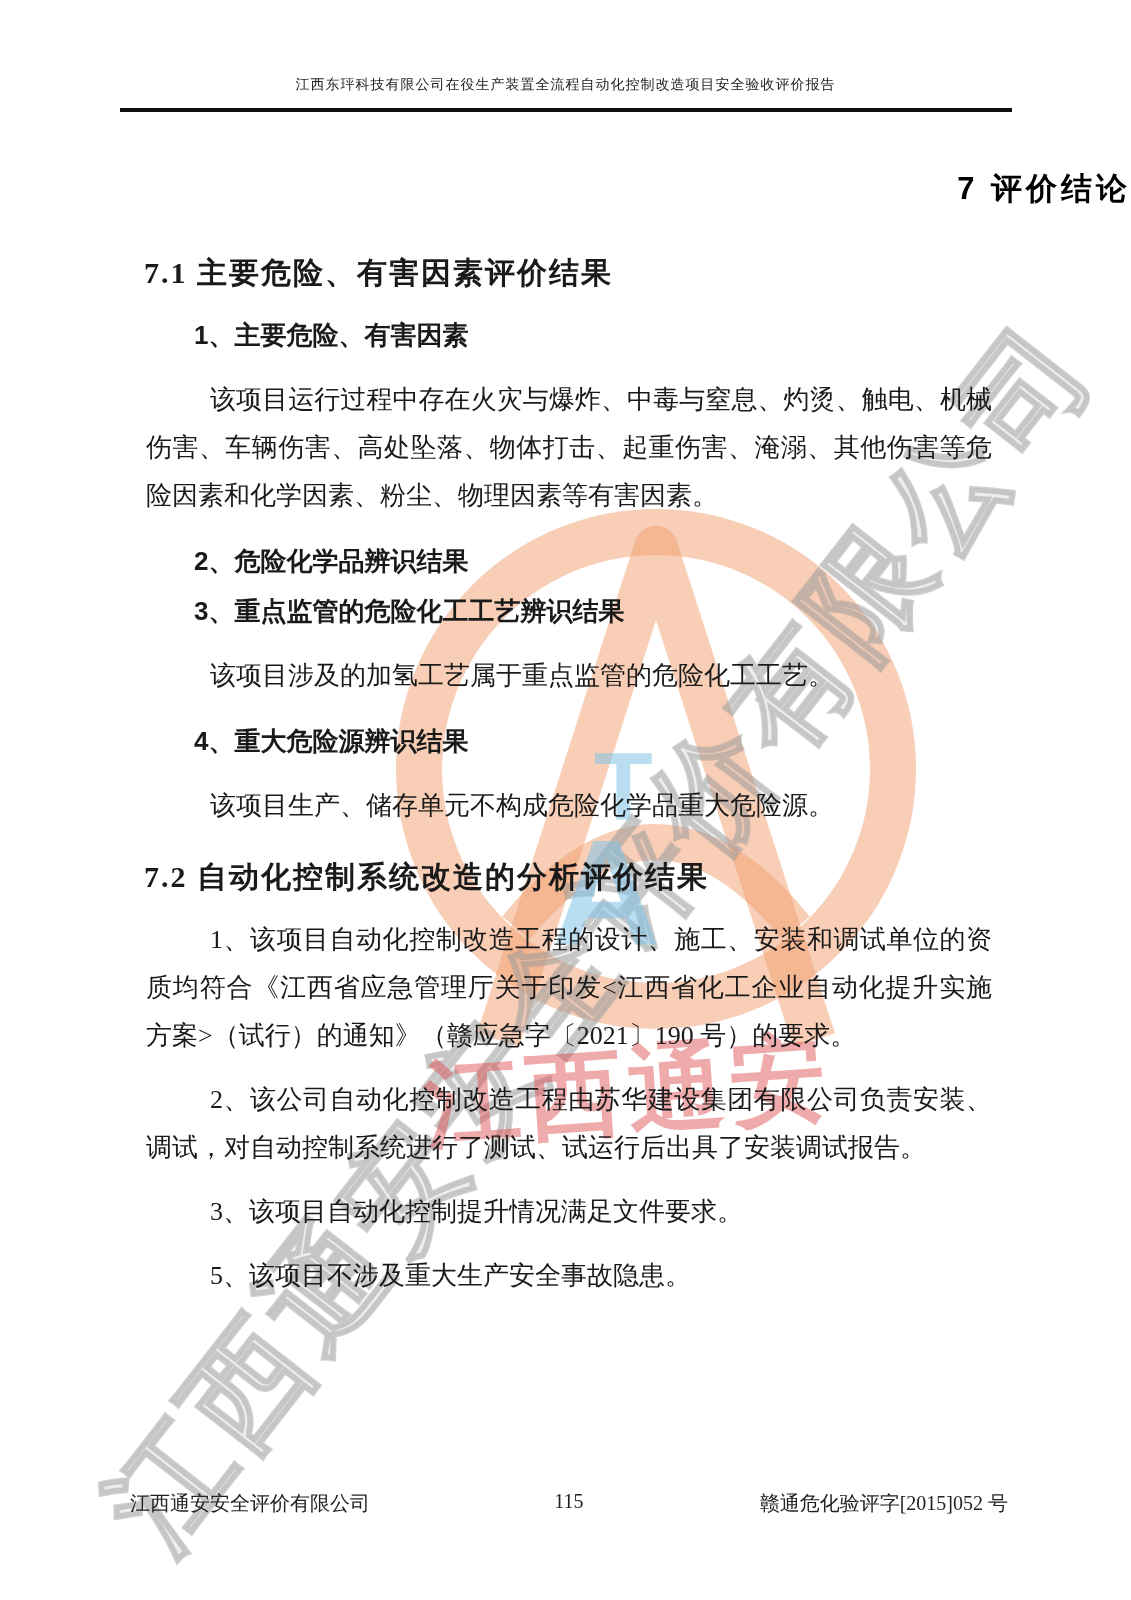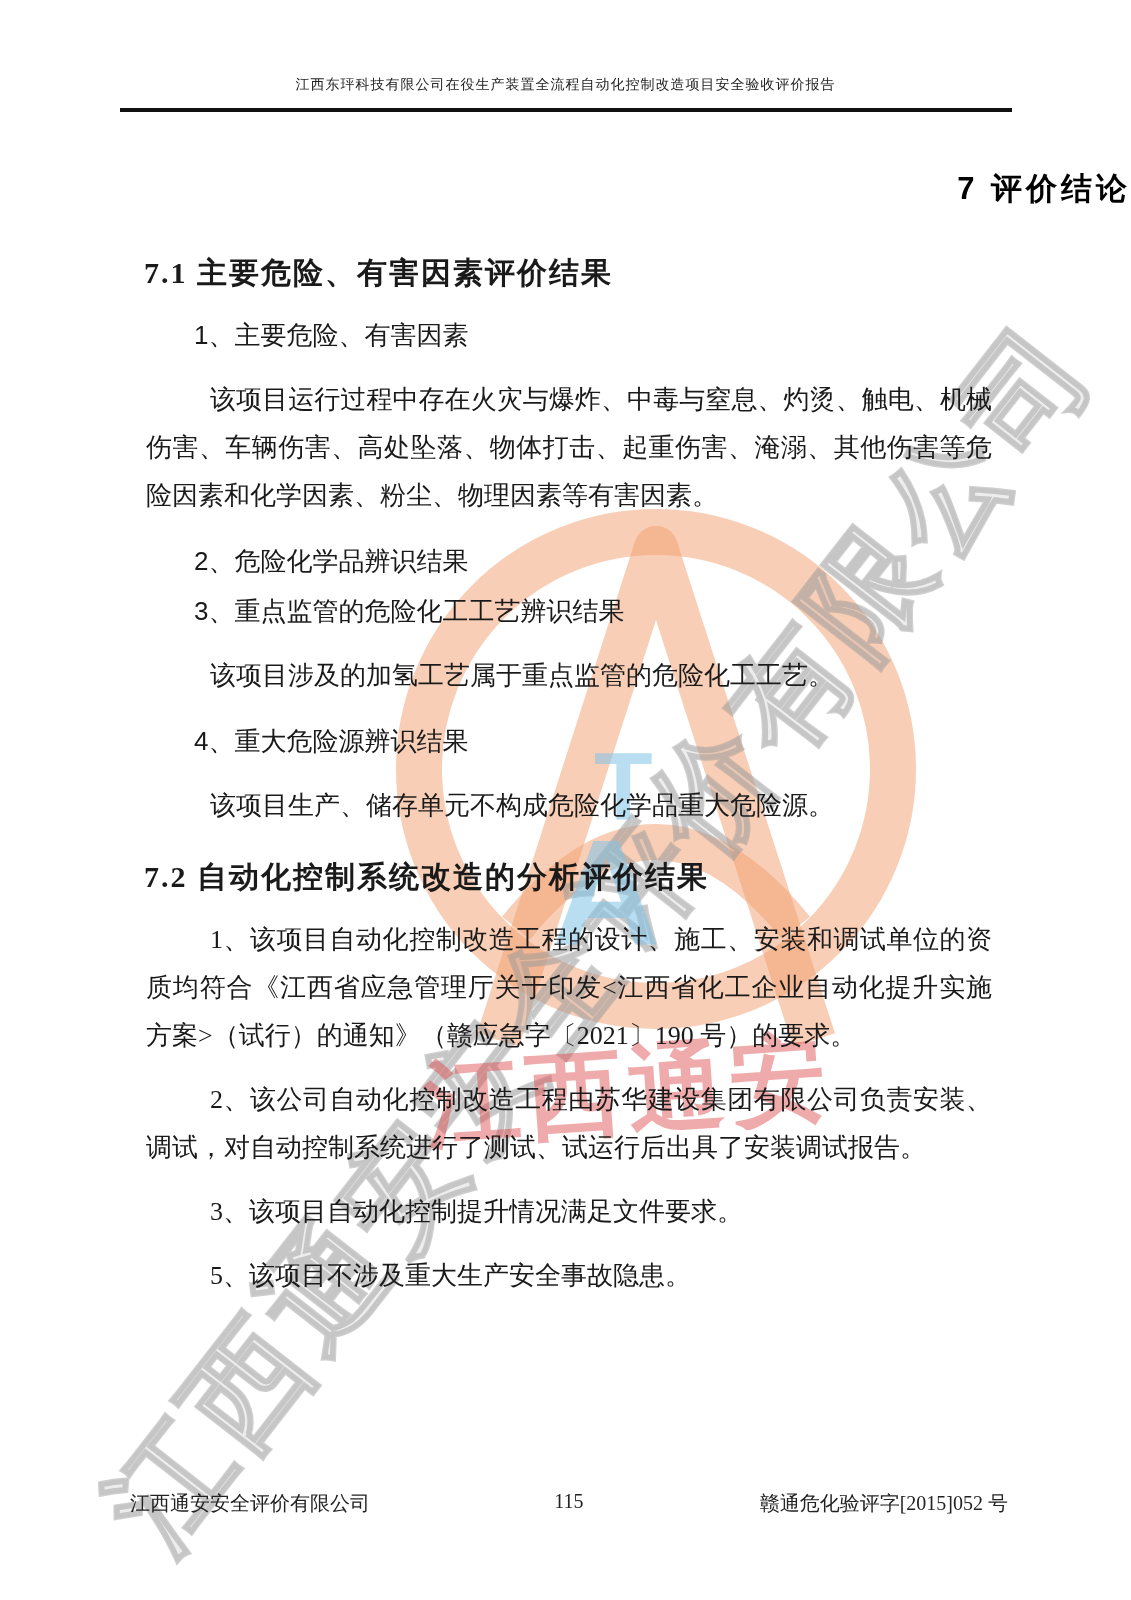--- a/index.html
+++ b/index.html
@@ -65,21 +65,21 @@
   }
   .sec-head{
     font-weight:bold;font-size:30px;line-height:46px;
     margin:0 0 14px 14px;letter-spacing:2px;
     font-family:"Liberation Serif", serif;
   }
   .sec-head.second{margin-top:24px;margin-bottom:10px;}
   .sub-head{
     margin:0;padding-left:64px;
     font-family:"Liberation Sans", sans-serif;
-    font-weight:normal;font-size:26px;line-height:50px;
+    font-weight:bold;font-size:26px;line-height:50px;
     text-align:left;
   }
   .body-p{margin:16px;text-indent:64px;}
   .doc-footer{
     position:absolute;top:1490px;left:130px;width:878px;height:30px;
     font-size:20px;color:#222;
   }
   .footer-left{position:absolute;left:0;top:0;}
   .footer-center{position:absolute;left:0;width:100%;text-align:center;top:0;}
   .footer-right{position:absolute;right:0;top:0;}

